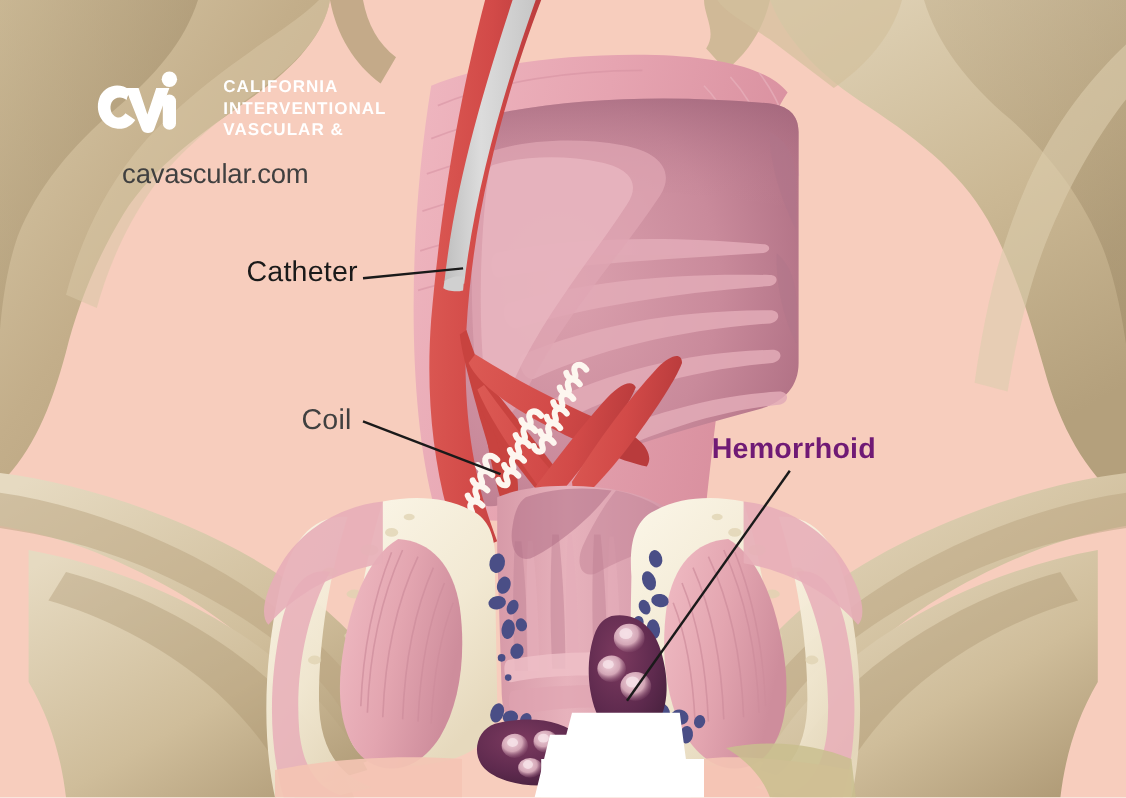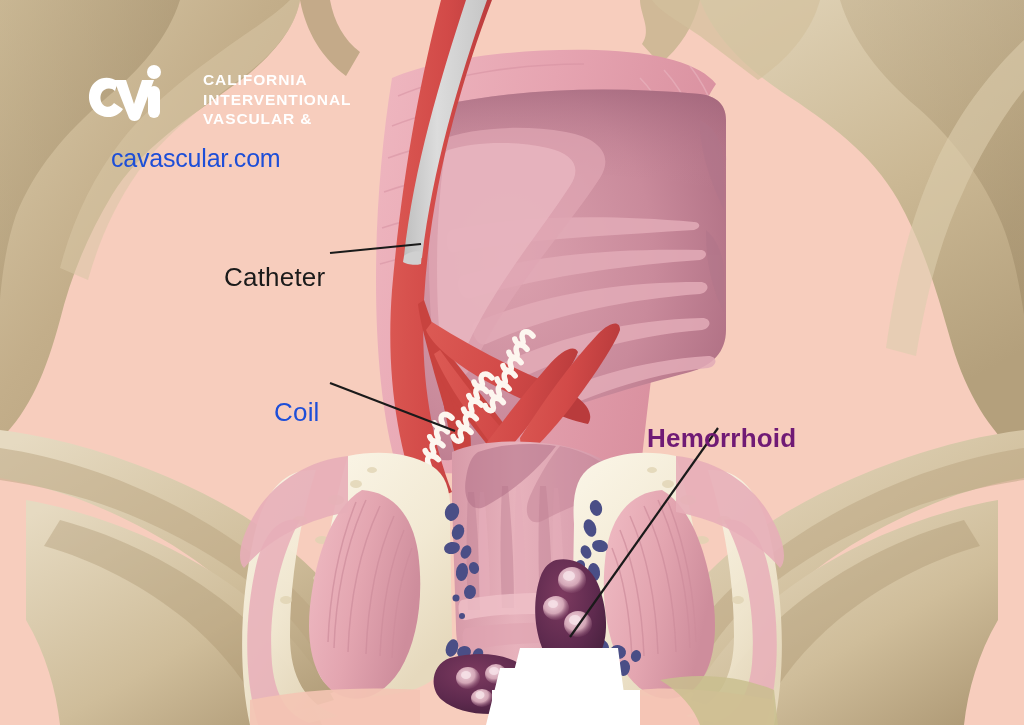--- a/index.html
+++ b/index.html
@@ -48,35 +48,34 @@
     font-size: 15.5px;
     font-weight: bold;
     letter-spacing: 0.9px;
     line-height: 19.5px;
   }
   .logo-lines div { white-space: nowrap; margin-left: 25px; }
   .logo-url {
     position: absolute;
     left: 25px;
     top: 92px;
-    color: #1d4ed8;
+    color: #404040;
     font-size: 25px;
     font-weight: normal;
     letter-spacing: -0.2px;
     white-space: nowrap;
   }
   
   .callout {
     position: absolute;
     color: #1a1a1a;
     font-size: 26px;
     font-weight: normal;
     letter-spacing: 0.2px;
     white-space: nowrap;
-    margin-top: 31px;
   }
   #label-catheter  { left: 224px; top: 231px; }
   #label-coil      { left: 274px; top: 366px; }
   #label-hemorrhoid{ left: 647px; top: 392px; }
 
   .leader-layer {
     position: absolute;
     inset: 0;
     width: 1024px;
     height: 725px;
@@ -502,21 +501,21 @@
     <path d="M660,680 C700,672 740,676 774,690 L778,725 L700,725 C694,708 680,692 660,680 Z" fill="#C9BE8E" opacity="0.85"></path>
   </svg>
 
   <svg class="leader-layer" viewBox="0 0 1024 725" xmlns="http://www.w3.org/2000/svg">
     <line id="leader-catheter" x1="330" y1="253" x2="421" y2="244" stroke="#1a1a1a" stroke-width="2.2"></line>
     <line id="leader-coil" x1="330" y1="383" x2="455" y2="431" stroke="#1a1a1a" stroke-width="2.2"></line>
     <line id="leader-hemorrhoid" x1="718" y1="428" x2="570" y2="637" stroke="#1a1a1a" stroke-width="2.2"></line>
   </svg>
 
   <div class="callout" id="label-catheter" style="left: 224px; top: 231px; color: rgb(26, 26, 26);">Catheter</div>
-  <div class="callout" id="label-coil" style="left: 274px; top: 366px; color: #1d4ed8;">Coil</div>
+  <div class="callout" id="label-coil" style="left: 274px; top: 366px; color: #404040;">Coil</div>
   <div class="callout" id="label-hemorrhoid" style="left: 647px; top: 392px; color: #701a75; font-weight: bold;">Hemorrhoid</div>
 
   <div class="logo-block">
     <svg class="logo-mark" viewBox="0 0 80 72" xmlns="http://www.w3.org/2000/svg">
 
       <path d="M32,22 C22,14 8,18 4,30 C0,43 8,56 21,57 C28,57.5 34,54 37,49
                L28,43 C26,46 23,47.5 20,46.5 C15,45 13,38 15.5,33
                C18,28 25,27 29,31 Z" fill="#ffffff"></path>
 
       <path d="M28,20 L40,20 L48,44 L56,20 L68,20 L54,58 C52,62 45,62 43,58 Z" fill="#ffffff"></path>

